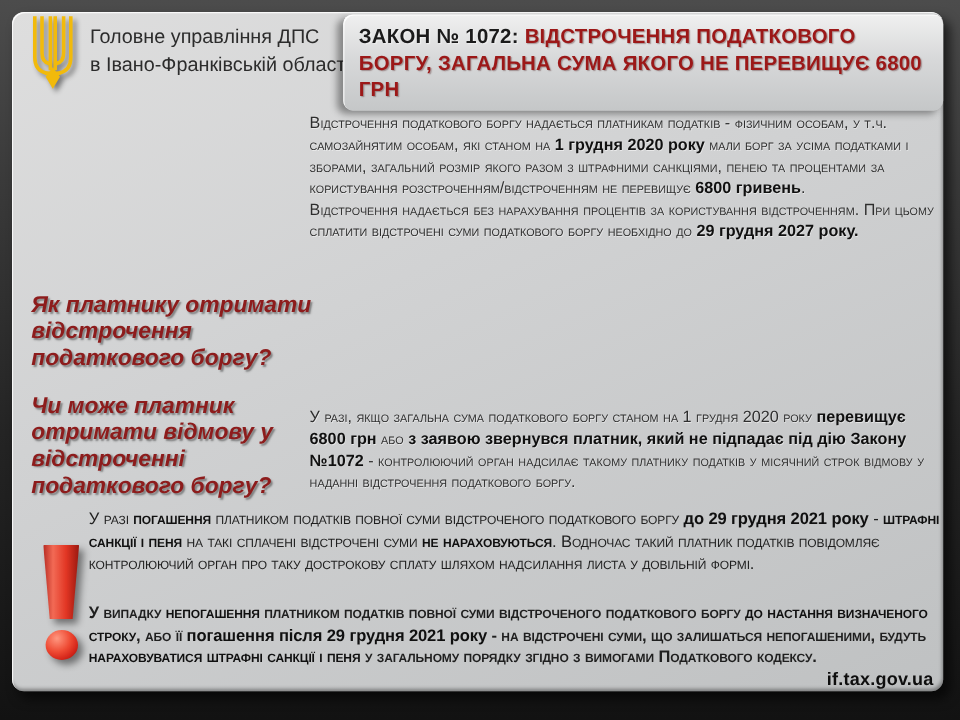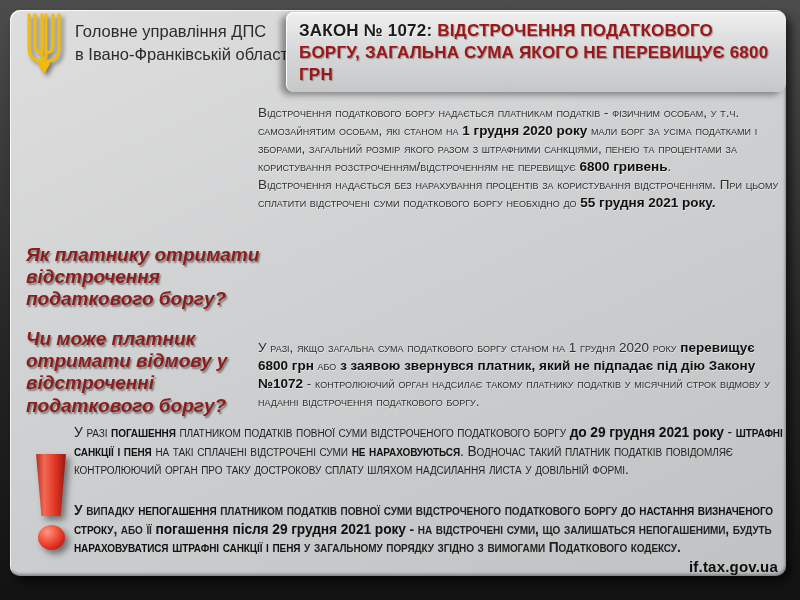--- a/index.html
+++ b/index.html
@@ -37,21 +37,21 @@
     color:#8d1c1c;text-shadow:1.5px 1.5px 1.5px rgba(45,45,45,.5);
   }
   .q1{top:84px;} .q2{top:234px;} .q3{top:318px;}
   
   .answer{
     position:absolute;left:248px;width:528px;
     font-size:13.5px;line-height:18px;color:#2e2e2e;
     font-variant:small-caps;white-space:pre-wrap;
     text-shadow:.5px .5px .5px rgba(255,255,255,.5);
   }
-  .a1{top:94px;} .a2{top:236px;} .a3{top:313px;margin-top:16px;}
+  .a1{top:84px;} .a2{top:236px;} .a3{top:313px;margin-top:16px;}
   .answer b,.note b{color:#101010;}
   .rich .n{font-variant:normal;}
   
   .note{
     position:absolute;left:64px;width:712px;
     font-size:13.8px;line-height:18.5px;color:#1f1f1f;
     font-variant:small-caps;letter-spacing:-.1px;
   }
   .n1{top:414px;} .n2{top:492px;font-weight:bold;}
   
@@ -98,21 +98,21 @@
   </div>
 
   <div class="header-box">
     <span class="header-black">ЗАКОН № 1072: </span><span class="header-red">ВІДСТРОЧЕННЯ ПОДАТКОВОГО БОРГУ, ЗАГАЛЬНА СУМА ЯКОГО НЕ ПЕРЕВИЩУЄ 6800 ГРН</span>
   </div>
 
   <div class="question q2">Як платнику отримати відстрочення податкового боргу?</div>
   <div class="question q3">Чи може платник отримати відмову у відстроченні податкового боргу?</div>
 
   <div class="answer rich a1"><span>Відстрочення податкового боргу надається платникам податків - фізичним особам, у т.ч. самозайнятим особам, які станом на </span><b class="n">1 грудня 2020 року</b><span> мали борг за усіма податками і зборами, загальний розмір якого разом з штрафними санкціями, пенею та процентами за користування розстроченням/відстроченням не перевищує </span><b class="n">6800 гривень</b><span>.
-Відстрочення надається без нарахування процентів за користування відстроченням. При цьому сплатити відстрочені суми податкового боргу необхідно до </span><b class="n">55 грудня 2021 року.</b></div>
+Відстрочення надається без нарахування процентів за користування відстроченням. При цьому сплатити відстрочені суми податкового боргу необхідно до </span><b class="n">29 грудня 2027 року.</b></div>
   <div class="answer rich a3"><span>У разі, якщо загальна сума податкового боргу станом на 1 грудня 2020 року </span><b class="n">перевищує 6800 грн</b><span> або </span><b class="n">з заявою звернувся платник, який не підпадає під дію Закону №1072</b><span> - контролюючий орган надсилає такому платнику податків у місячний строк відмову у наданні відстрочення податкового боргу.</span></div>
 
   <div class="excl">
     <div class="excl-bar"></div>
     <div class="excl-dot"></div>
   </div>
 
   <div class="note rich n1"><span>У разі </span><b>погашення</b><span> платником податків повної суми відстроченого податкового боргу </span><b class="n">до 29 грудня 2021 року</b><span> - </span><b>штрафні санкції і пеня</b><span> на такі сплачені відстрочені суми </span><b>не нараховуються</b><span>. Водночас такий платник податків повідомляє контролюючий орган про таку дострокову сплату шляхом надсилання листа у довільній формі.</span></div>
   <div class="note rich n2"><span>У випадку </span><b>непогашення</b><span> платником податків повної суми відстроченого податкового боргу </span><b>до настання визначеного строку</b><span>, або її </span><b class="n">погашення після 29 грудня 2021 року</b><span> - на відстрочені суми, що залишаться непогашеними, будуть </span><b>нараховуватися штрафні санкції і пеня</b><span> у загальному порядку згідно з вимогами Податкового кодексу.</span></div>
 

